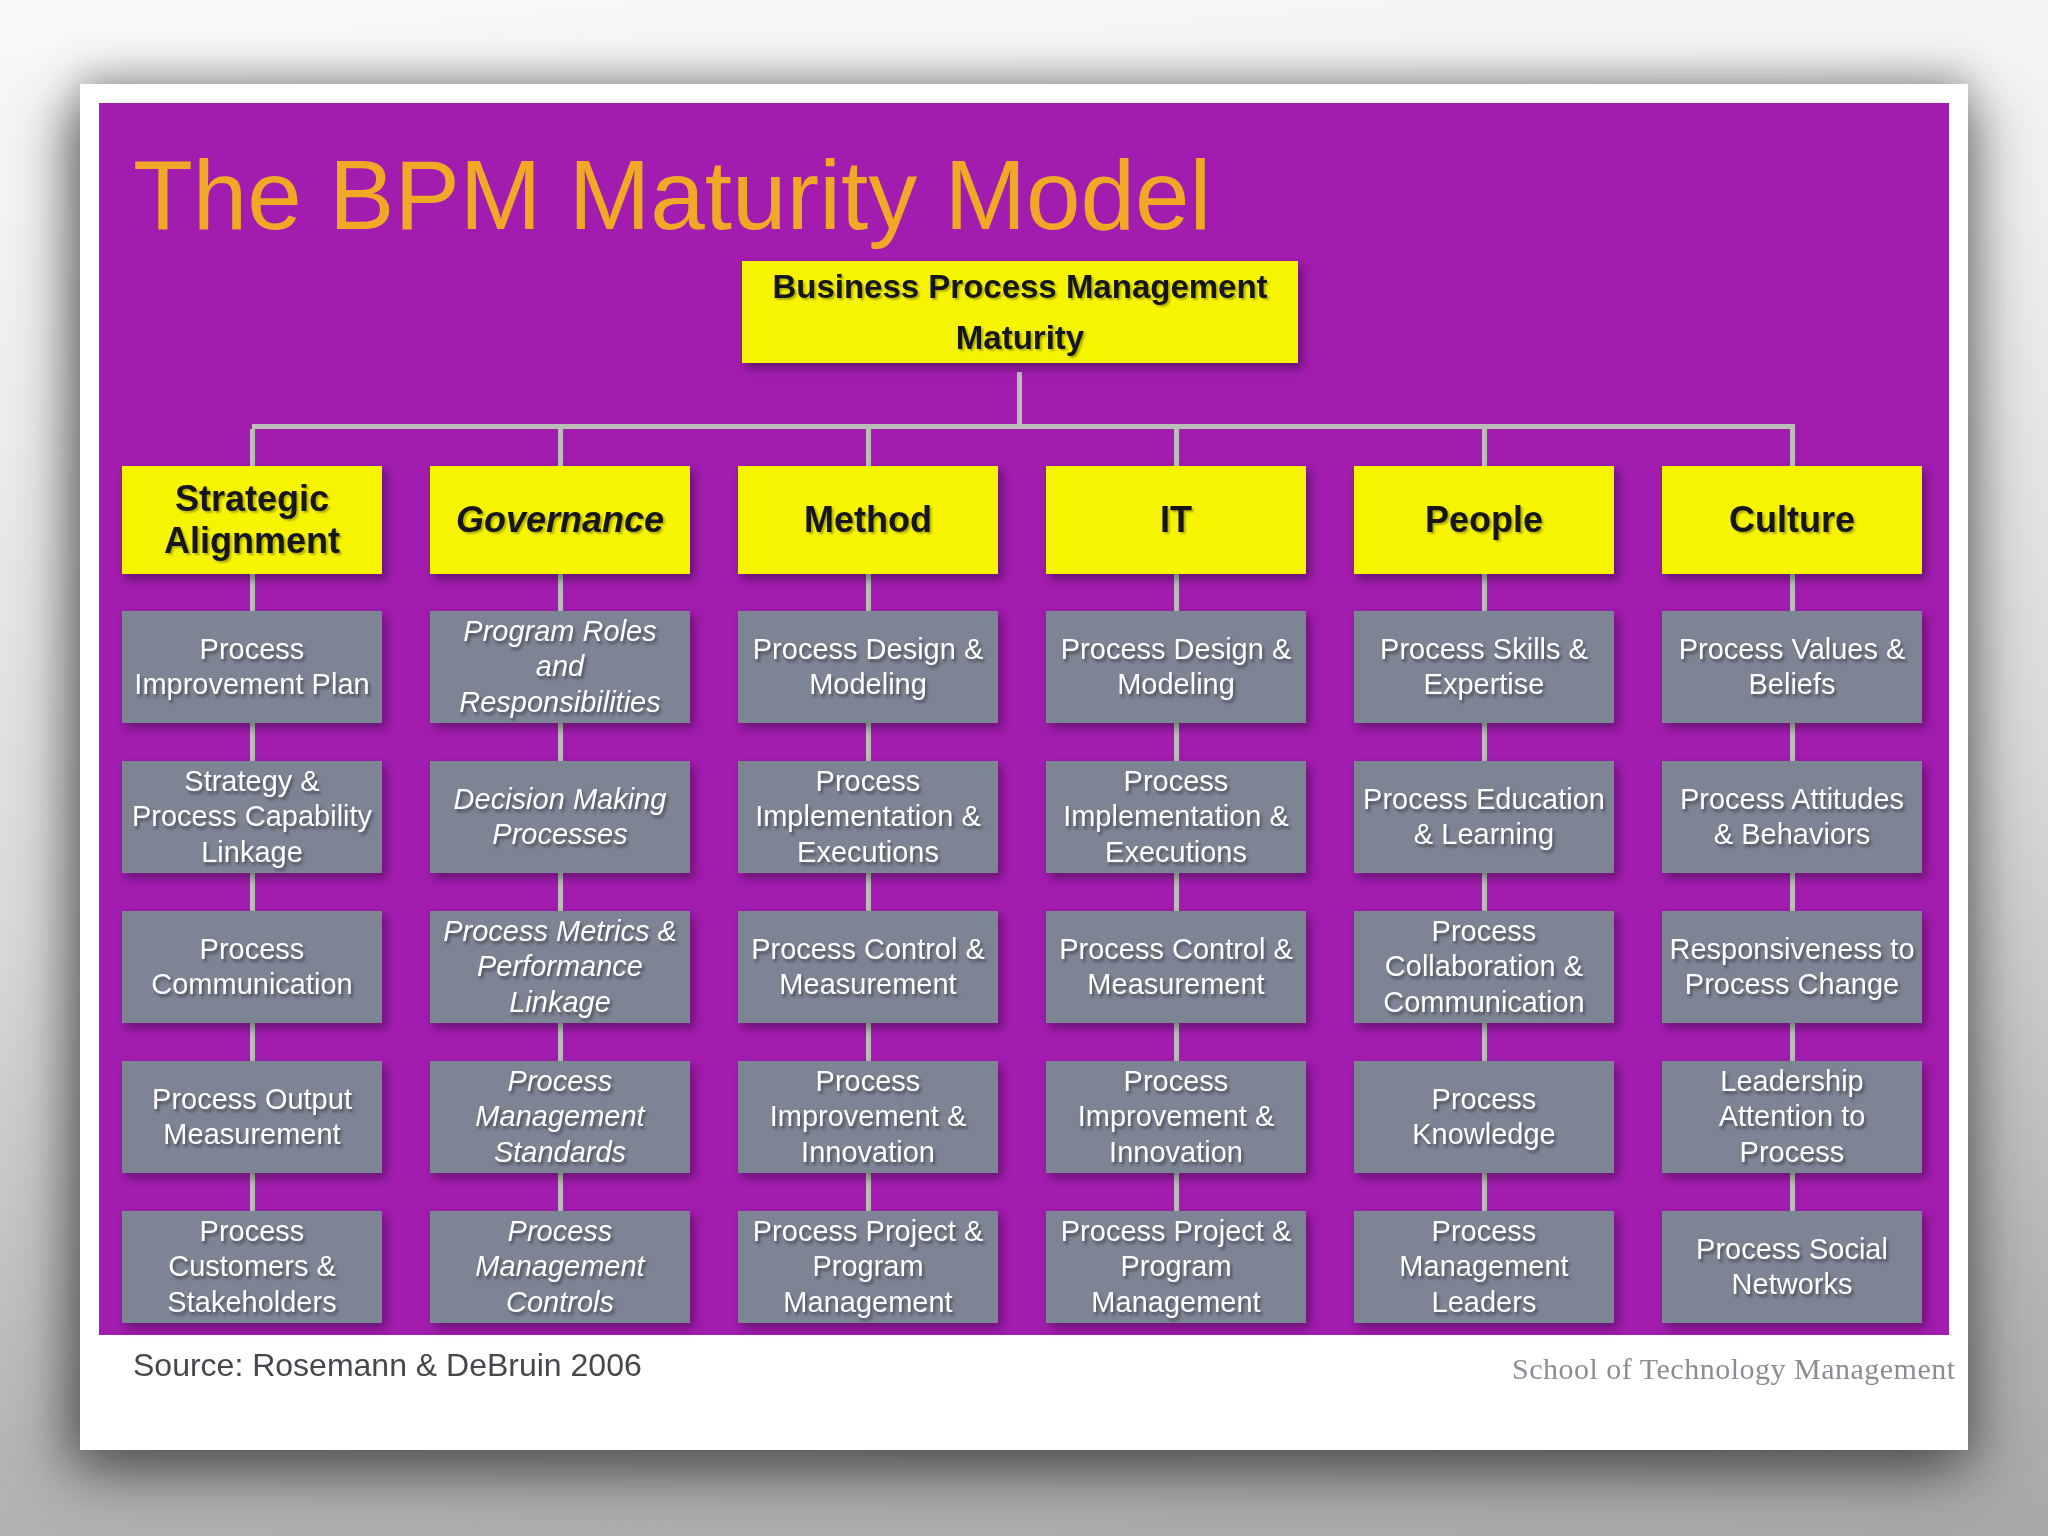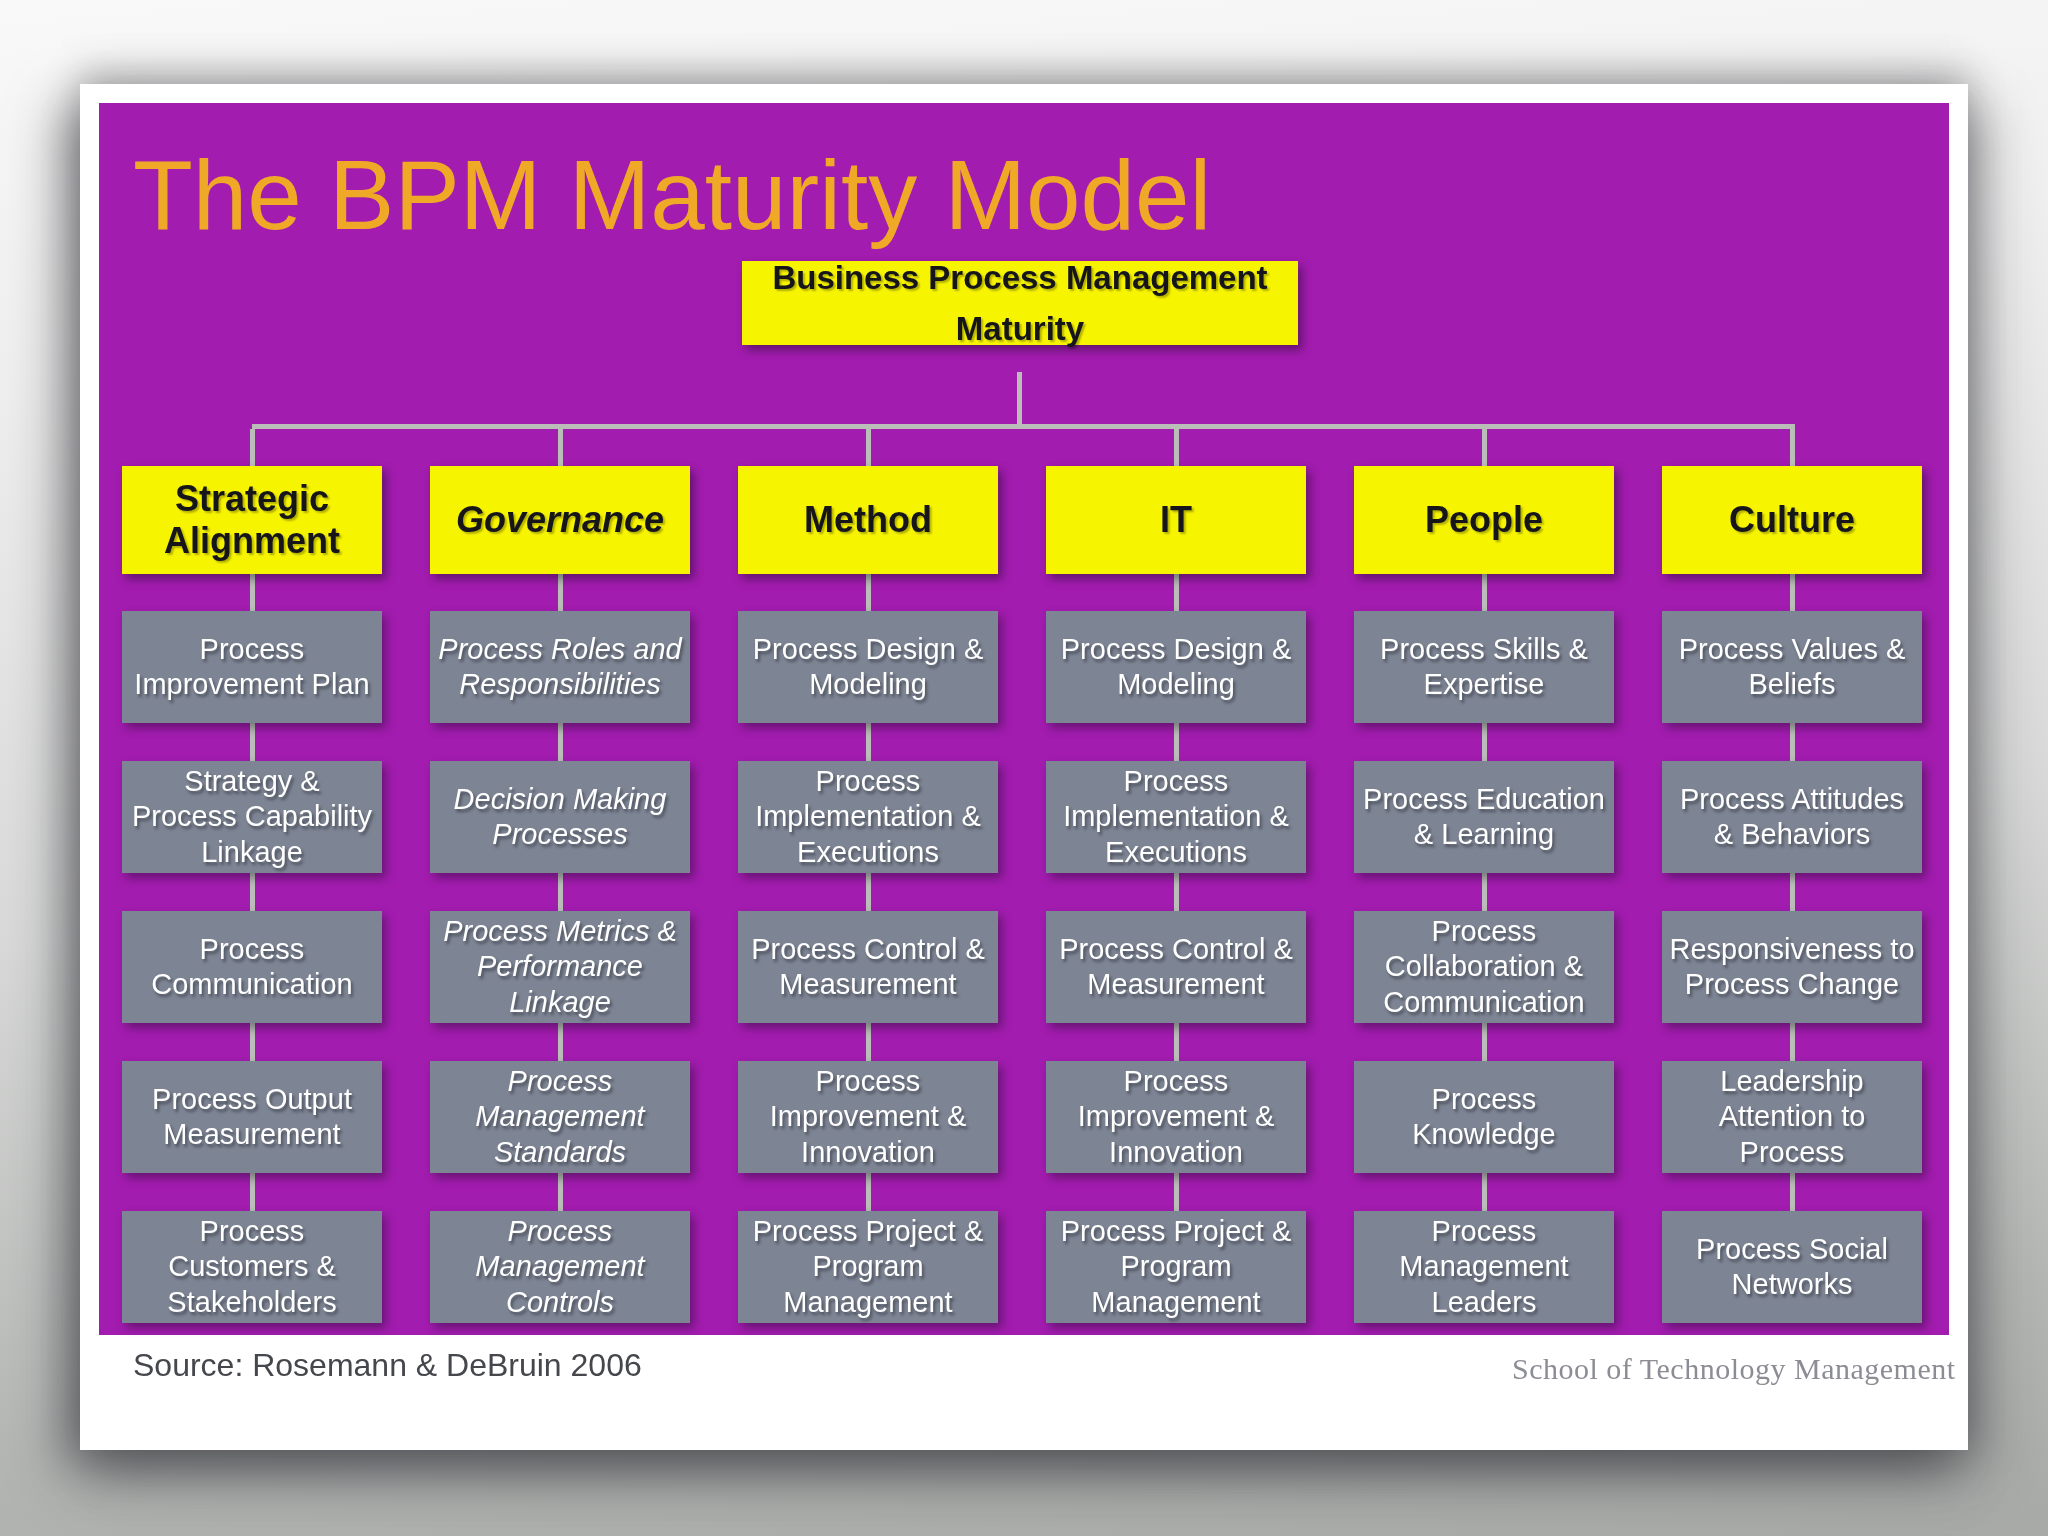--- a/index.html
+++ b/index.html
@@ -23,21 +23,21 @@
     font-size: 98px; font-weight: 400; color: #EFA927; white-space: nowrap;
   }
   .yellow-box {
     position: absolute; background: #F7F400; color: #15151a;
     display: flex; align-items: center; justify-content: center; text-align: center;
     font-weight: 700; box-shadow: 4px 5px 9px rgba(8,10,16,0.42);
     text-shadow: 2px 2px 2px rgba(0,0,0,0.28);
     z-index: 2; box-sizing: border-box; padding: 0 8px;
   }
   .root-node {
-    left: 643px; top: 158px; width: 556px; height: 84px;
+    left: 643px; top: 158px; width: 556px; height: 102px;
     font-size: 33px; line-height: 1.55;
   }
   .conn { position: absolute; background: #BABDB8; z-index: 0; }
   .conn-root-stem { left: 918px; top: 269px; width: 5px; height: 55px; }
   .conn-hbar { left: 153px; top: 321px; width: 1543px; height: 5px; }
   .conn-drop { top: 326px; width: 5px; height: 38px; }
   .drop-1 { left: 151px; } .drop-2 { left: 459px; } .drop-3 { left: 767px; }
   .drop-4 { left: 1075px; } .drop-5 { left: 1383px; } .drop-6 { left: 1691px; }
   .col { position: absolute; top: 363px; width: 260px; height: 857px; }
   .col-1 { left: 23px; } .col-2 { left: 331px; font-style: italic; } .col-3 { left: 639px; }
@@ -92,21 +92,21 @@
       <div class="node n1">Process Improvement Plan</div>
       <div class="node n2">Strategy &amp; Process Capability Linkage</div>
       <div class="node n3">Process Communication</div>
       <div class="node n4">Process Output Measurement</div>
       <div class="node n5">Process Customers &amp; Stakeholders</div>
     </div>
 
     <div class="col col-2">
       <div class="col-line"></div>
       <div class="yellow-box col-header">Governance</div>
-      <div class="node n1">Process Roles and Responsibilities</div>
+      <div class="node n1">Program Roles and Responsibilities</div>
       <div class="node n2">Decision Making Processes</div>
       <div class="node n3">Process Metrics &amp; Performance Linkage</div>
       <div class="node n4">Process Management Standards</div>
       <div class="node n5">Process Management Controls</div>
     </div>
 
     <div class="col col-3">
       <div class="col-line"></div>
       <div class="yellow-box col-header">Method</div>
       <div class="node n1">Process Design &amp; Modeling</div>

